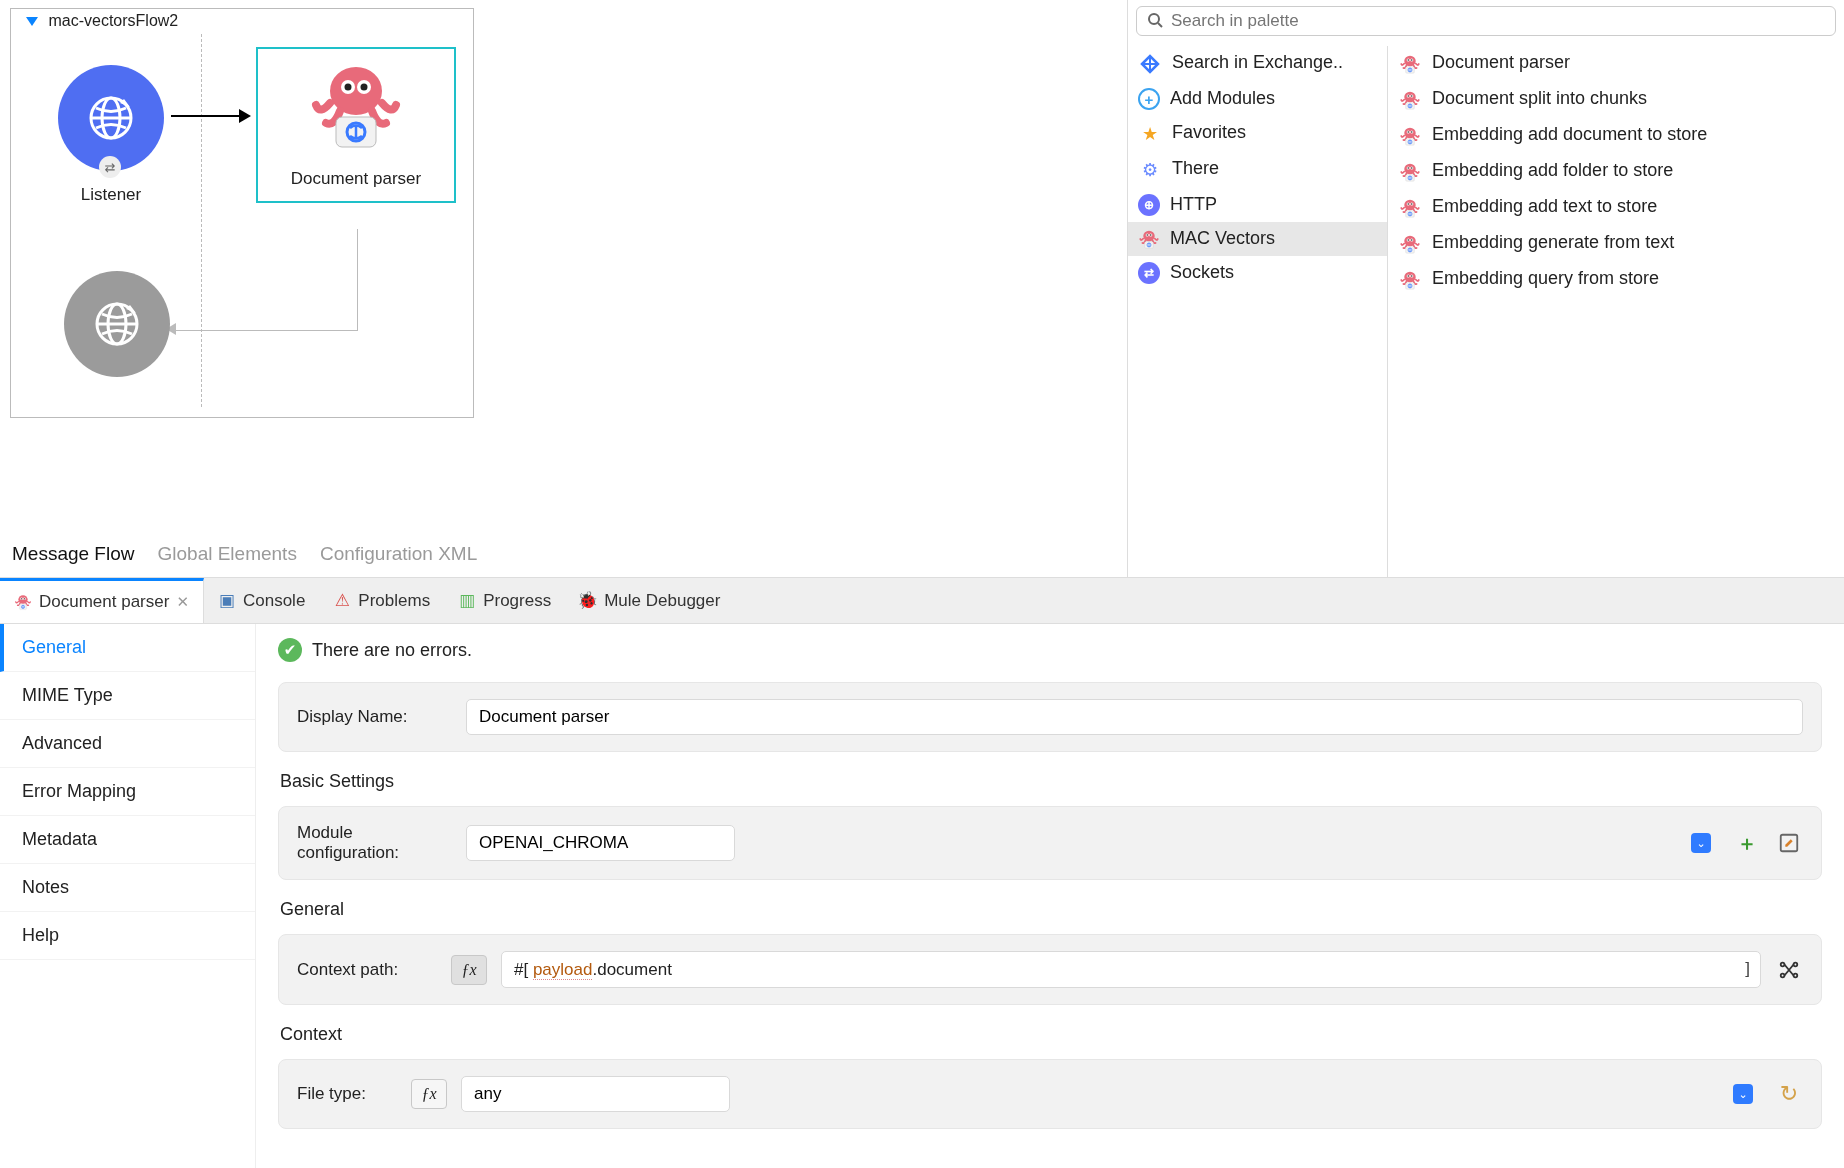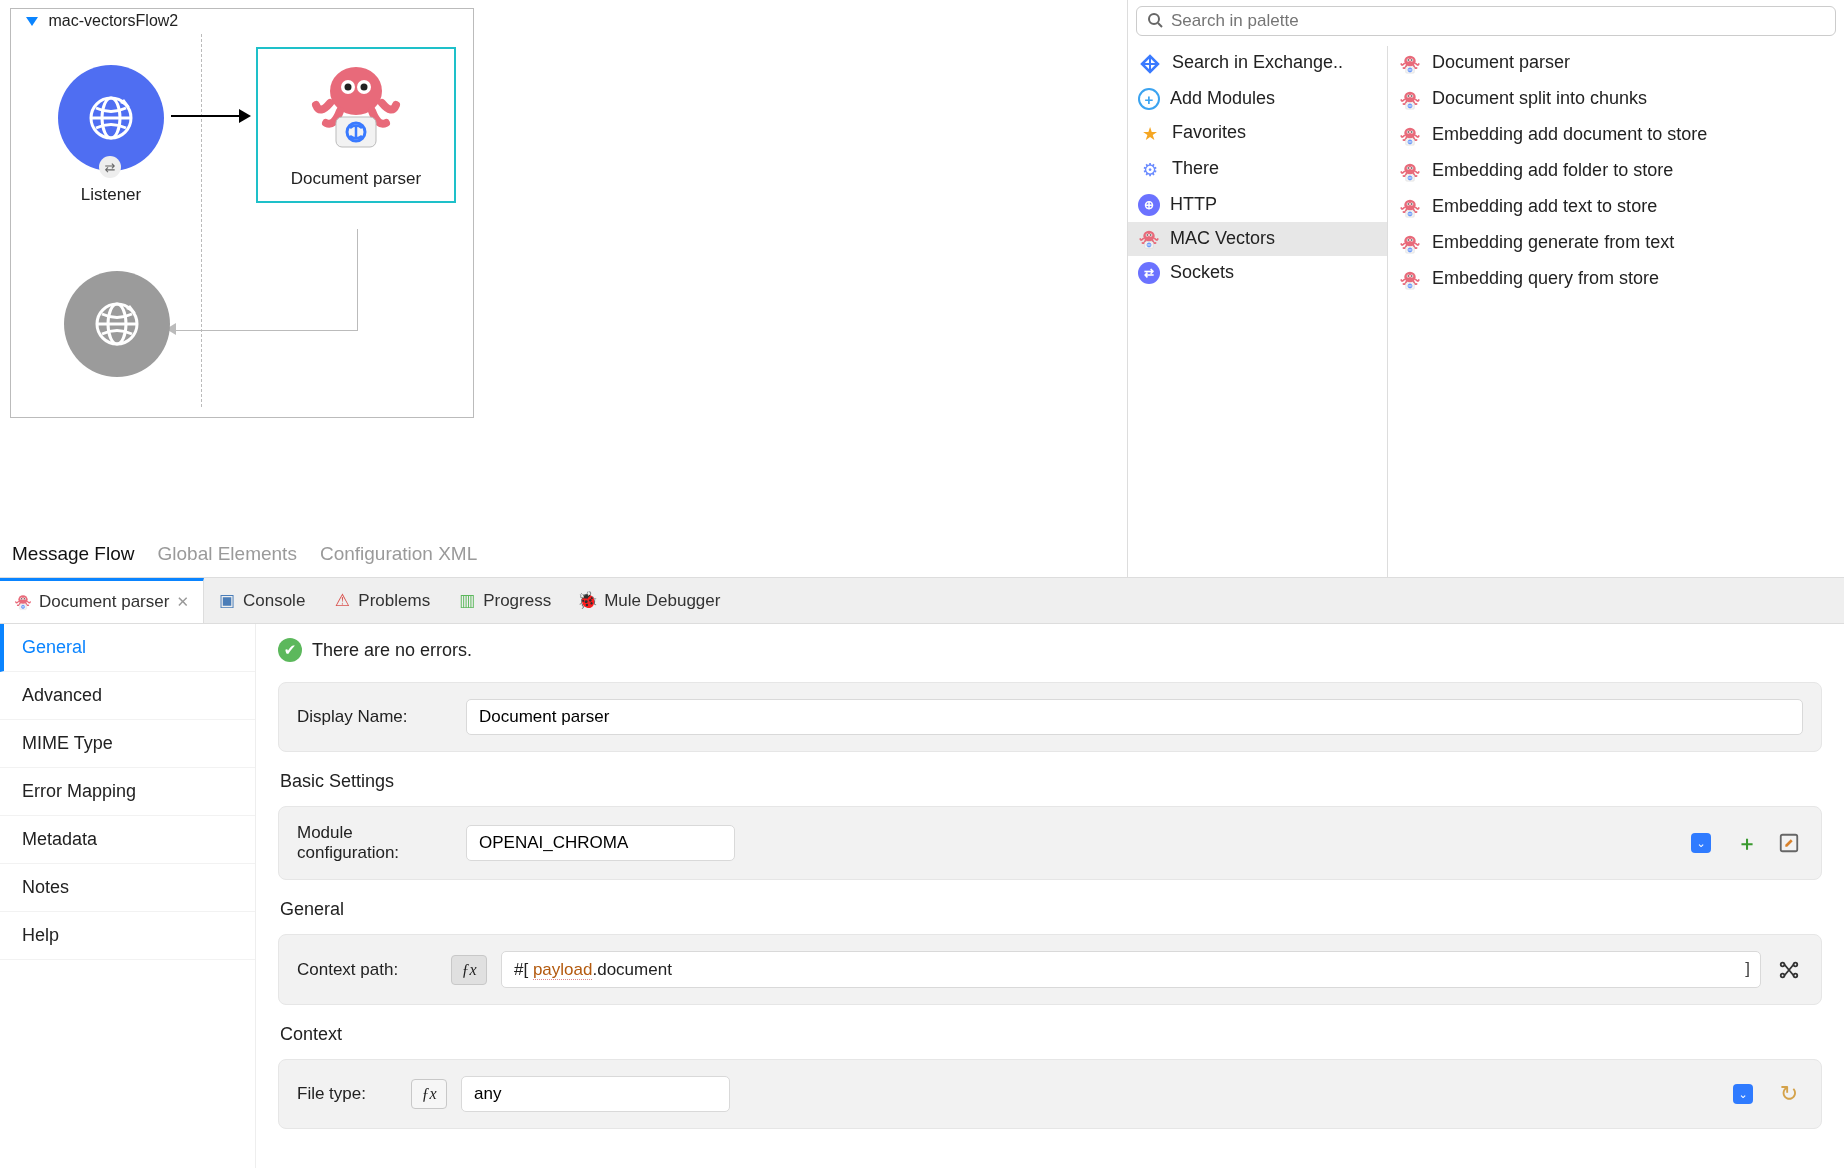--- a/index.html
+++ b/index.html
@@ -308,22 +308,22 @@
       </div>
       <div class="btab">
         <span class="tab-ico" style="color:#555">🐞</span>
         <span>Mule Debugger</span>
       </div>
     </div>
 
     <div class="detail-body">
       <div class="side-nav">
         <div class="snav active">General</div>
+        <div class="snav">MIME Type</div>
         <div class="snav">Advanced</div>
-        <div class="snav">MIME Type</div>
         <div class="snav">Error Mapping</div>
         <div class="snav">Metadata</div>
         <div class="snav">Notes</div>
         <div class="snav">Help</div>
       </div>
 
       <div class="detail-main">
         <div class="noerr">
           <span class="tick">✔</span>
           <span>There are no errors.</span>

